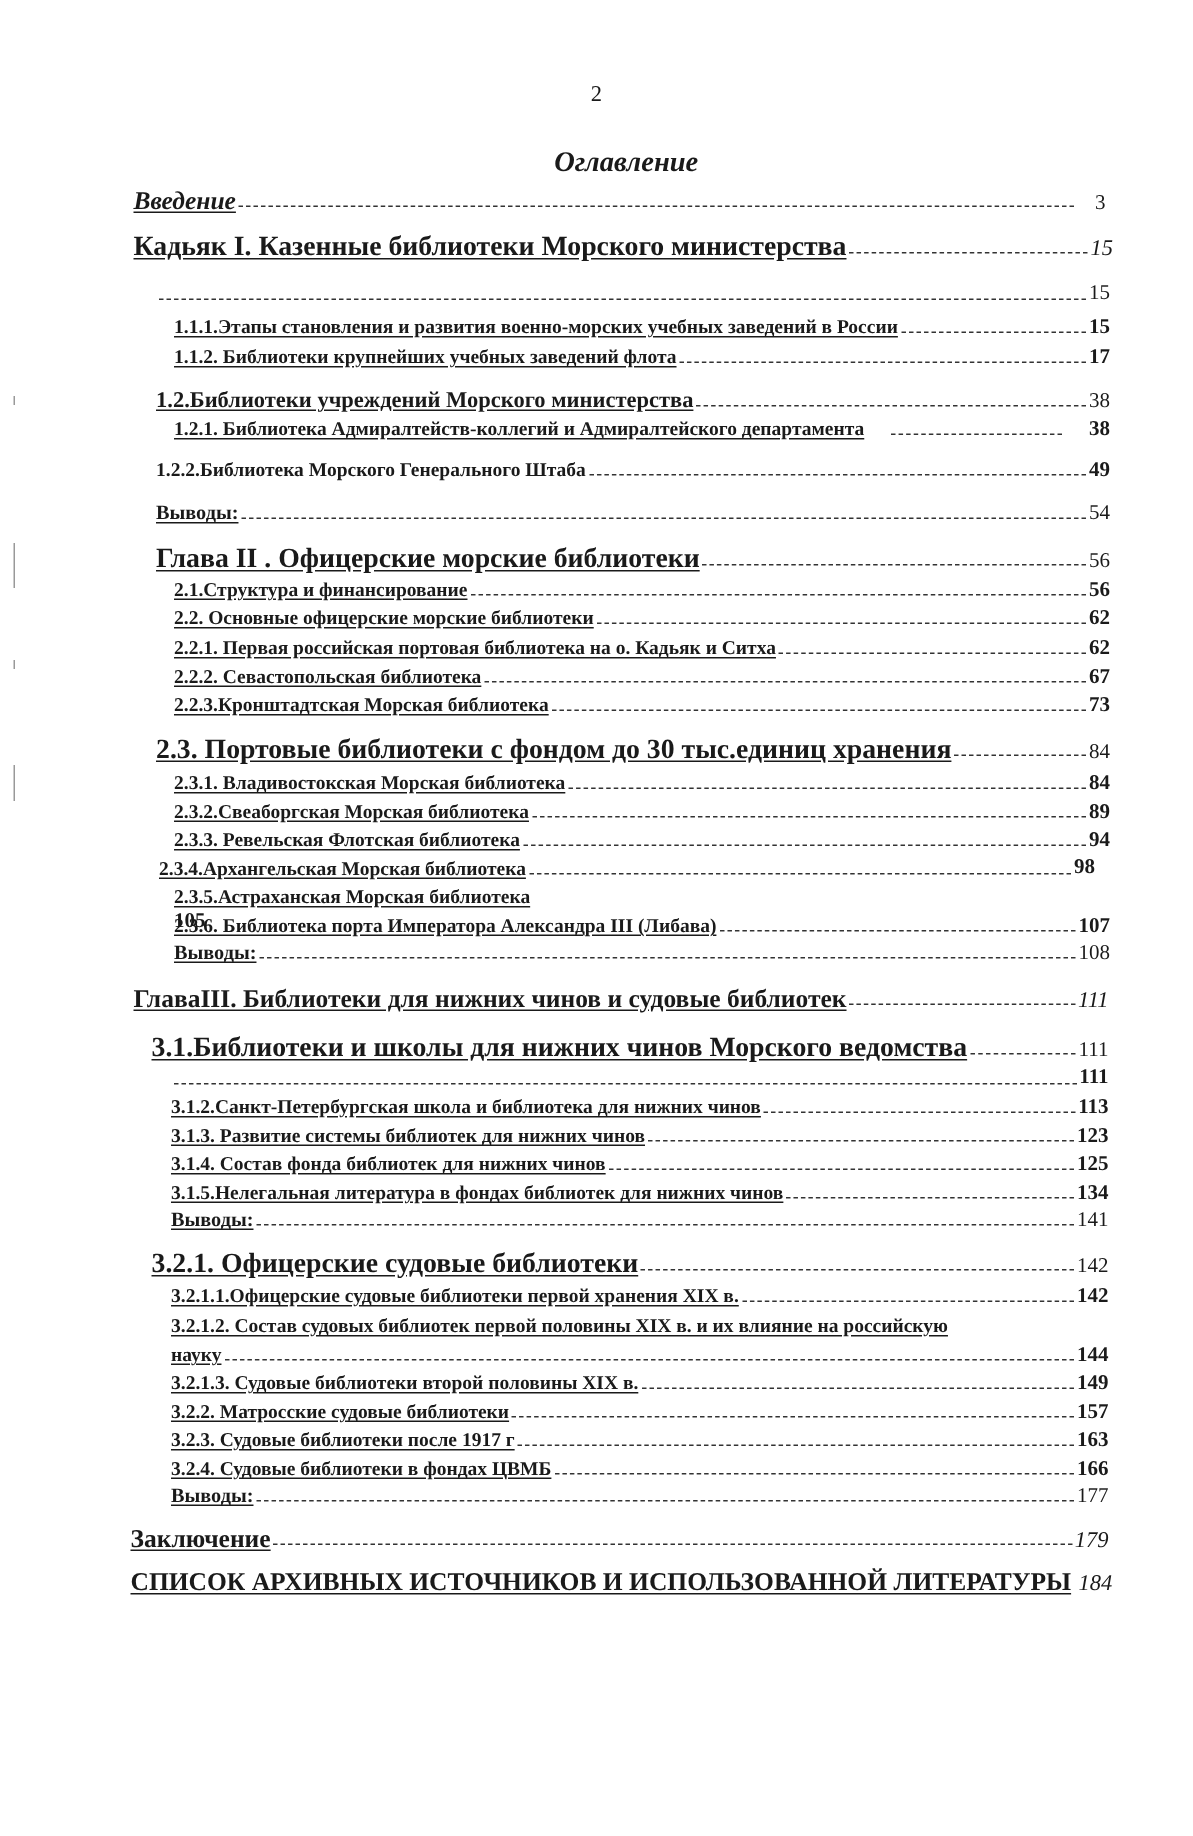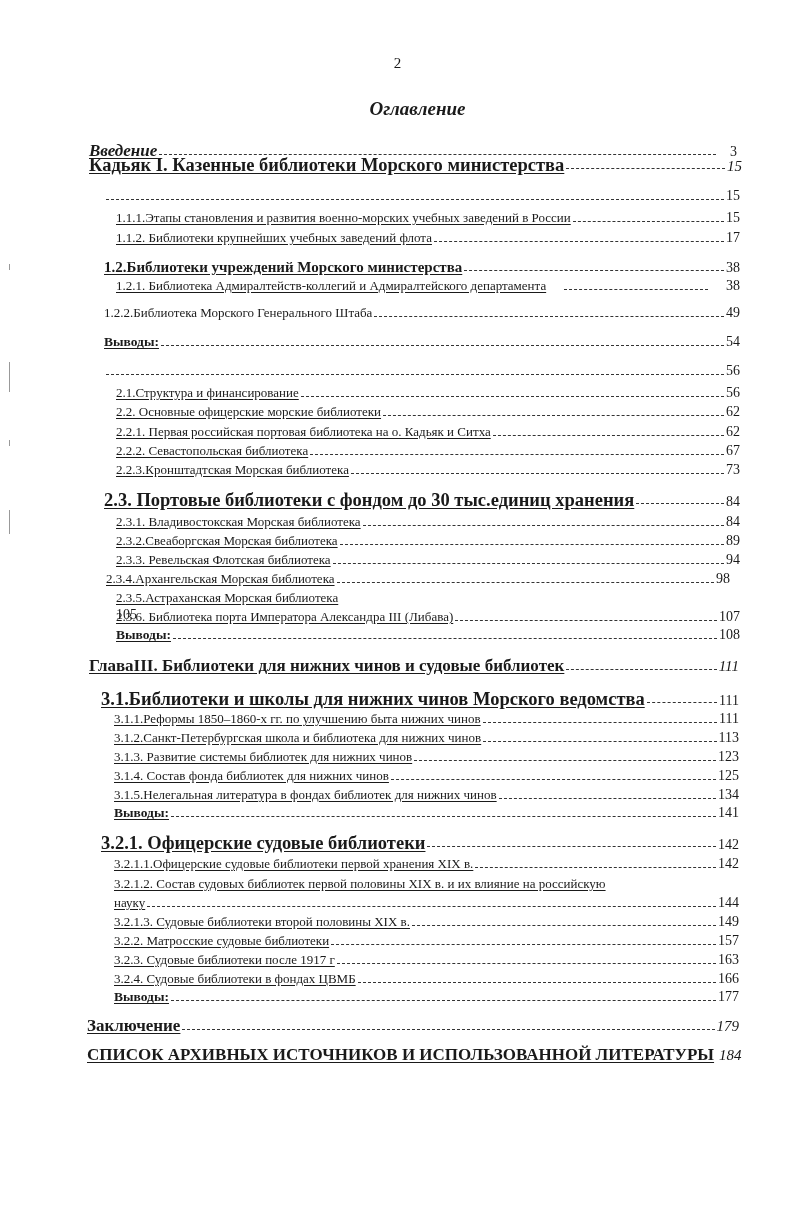--- a/index.html
+++ b/index.html
@@ -29,40 +29,40 @@
 
   
   .lvl-intro { font-size: 17px; font-weight: bold; font-style: italic; }
   .lvl-intro .page { font-weight: normal; font-style: normal; font-size: 14px; margin-left: 12px;}
   .lvl-chapter { font-size: 18.5px; font-weight: bold; }
   .lvl-chapter .page { font-weight: normal; font-style: italic; font-size: 15px; }
   .lvl-section { font-size: 18.5px; font-weight: bold; }
   .lvl-section .page { font-weight: normal; font-size: 14px; }
   .lvl-section-sm { font-size: 15px; font-weight: bold; }
   .lvl-section-sm .page { font-weight: normal; font-size: 14px; }
-  .lvl-sub { font-size: 13px; }
+  .lvl-sub { font-size: 13px; font-weight: bold; }
   .lvl-sub .page { font-size: 14px; }
   .lvl-concl { font-size: 13.5px; font-weight: bold; }
   .lvl-concl .page { font-weight: normal; font-size: 14px; }
   .lvl-final { font-size: 17px; font-weight: bold; }
   .lvl-final .page { font-weight: normal; font-style: italic; font-size: 15px; }
 
   .margin-mark {
     position: absolute; width: 1px; background: #999;
   }
 </style>
 </head>
 <body>
 
 <div class="page-number">2</div>
 <div class="toc-title">Оглавление</div>
 
 <div class="toc">
 
-  <div class="row lvl-intro" style="top:141px;left:89px;width:648px;">
+  <div class="row lvl-intro" style="top:124px;left:89px;width:648px;">
     <span class="label">Введение</span>
     <span class="leader"></span>
     <span class="page">3</span>
   </div>
 
   <div class="row lvl-chapter" style="top:155px;left:89px;width:653px;">
     <span class="label">Кадьяк I. Казенные библиотеки Морского министерства</span>
     <span class="leader"></span>
     <span class="page">15</span>
   </div>
@@ -102,20 +102,21 @@
     <span class="page">49</span>
   </div>
 
   <div class="row lvl-concl" style="top:334px;left:104px;width:636px;">
     <span class="label">Выводы:</span>
     <span class="leader"></span>
     <span class="page">54</span>
   </div>
 
   <div class="row lvl-chapter" style="top:363px;left:104px;width:636px;">
+    <span class="label">Глава II . Офицерские морские библиотеки</span>
     <span class="leader"></span>
     <span class="page" style="font-style:normal;font-size:14px;">56</span>
   </div>
 
   <div class="row lvl-sub" style="top:385px;left:116px;width:624px;">
     <span class="label">2.1.Структура и финансирование</span>
     <span class="leader"></span>
     <span class="page">56</span>
   </div>
 
@@ -197,21 +198,20 @@
     <span class="page">111</span>
   </div>
 
   <div class="row lvl-section" style="top:689px;left:101px;width:638px;">
     <span class="label">3.1.Библиотеки и школы для нижних чинов Морского ведомства</span>
     <span class="leader"></span>
     <span class="page">111</span>
   </div>
 
   <div class="row lvl-sub" style="top:711px;left:114px;width:625px;">
-    <span class="label">3.1.1.Реформы 1850–1860-х гг. по улучшению быта нижних чинов</span>
     <span class="leader"></span>
     <span class="page">111</span>
   </div>
 
   <div class="row lvl-sub" style="top:730px;left:114px;width:625px;">
     <span class="label">3.1.2.Санкт-Петербургская школа и библиотека для нижних чинов</span>
     <span class="leader"></span>
     <span class="page">113</span>
   </div>
 

